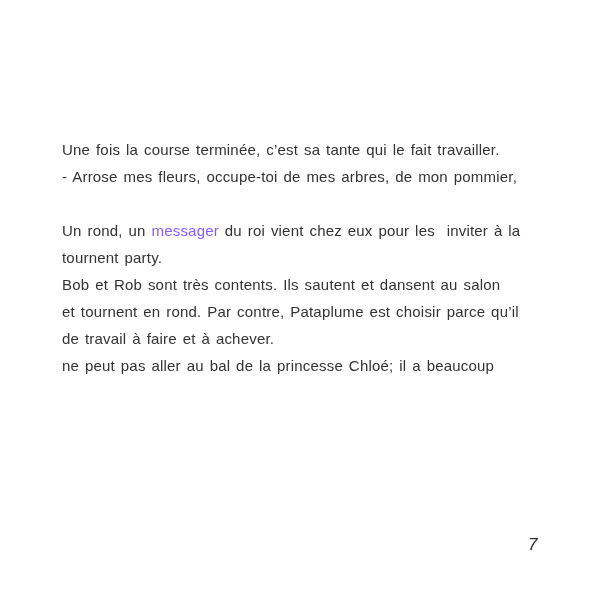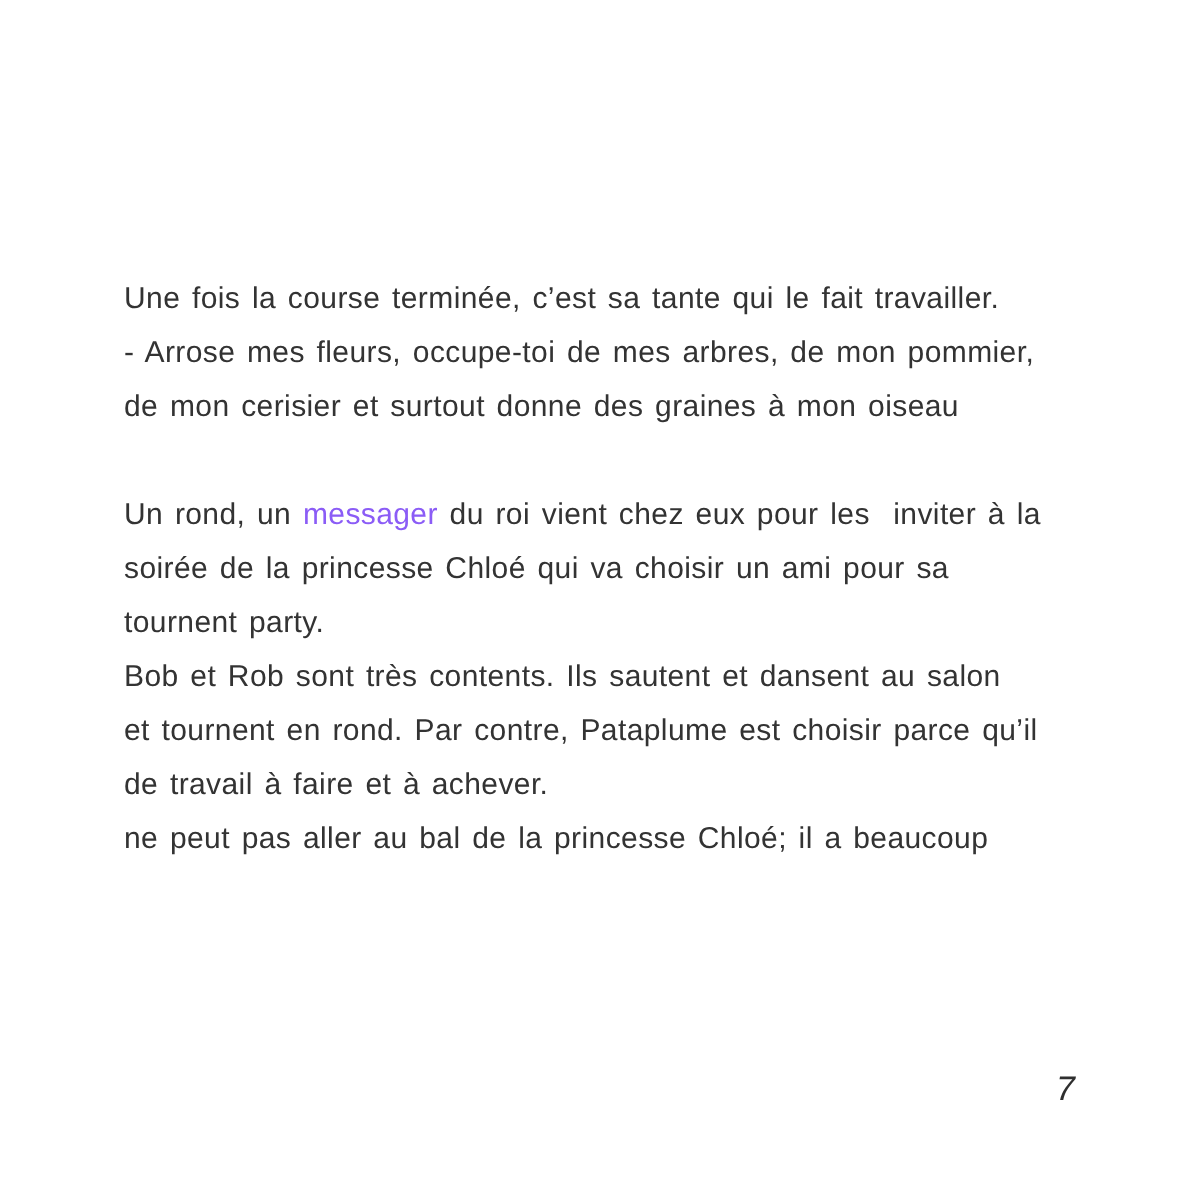--- a/index.html
+++ b/index.html
@@ -49,28 +49,26 @@
 </head>
 <body>
 
 <div class="page">
 
   <div class="text-block">
 
     <div>
       <div class="line">Une fois la course terminée, c’est sa tante qui le fait travailler.</div>
       <div class="line">- Arrose mes fleurs, occupe-toi de mes arbres, de mon pommier,</div>
-      <div class="line">de mon cerisier et surtout donne des graines à mon oiseau</div>
     </div>
 
     <div class="para-gap"></div>
 
     <div>
       <div class="line"><span>Un rond, un </span><span class="highlight-word">messager</span><span> du roi vient chez eux pour les  inviter à la</span></div>
-      <div class="line">soirée de la princesse Chloé qui va choisir un ami pour sa</div>
       <div class="line">tournent party.</div>
       <div class="line">Bob et Rob sont très contents. Ils sautent et dansent au salon</div>
       <div class="line">et tournent en rond. Par contre, Pataplume est choisir parce qu’il</div>
       <div class="line">de travail à faire et à achever.</div>
       <div class="line">ne peut pas aller au bal de la princesse Chloé; il a beaucoup</div>
     </div>
 
   </div>
 
   <div class="page-number">7</div>

